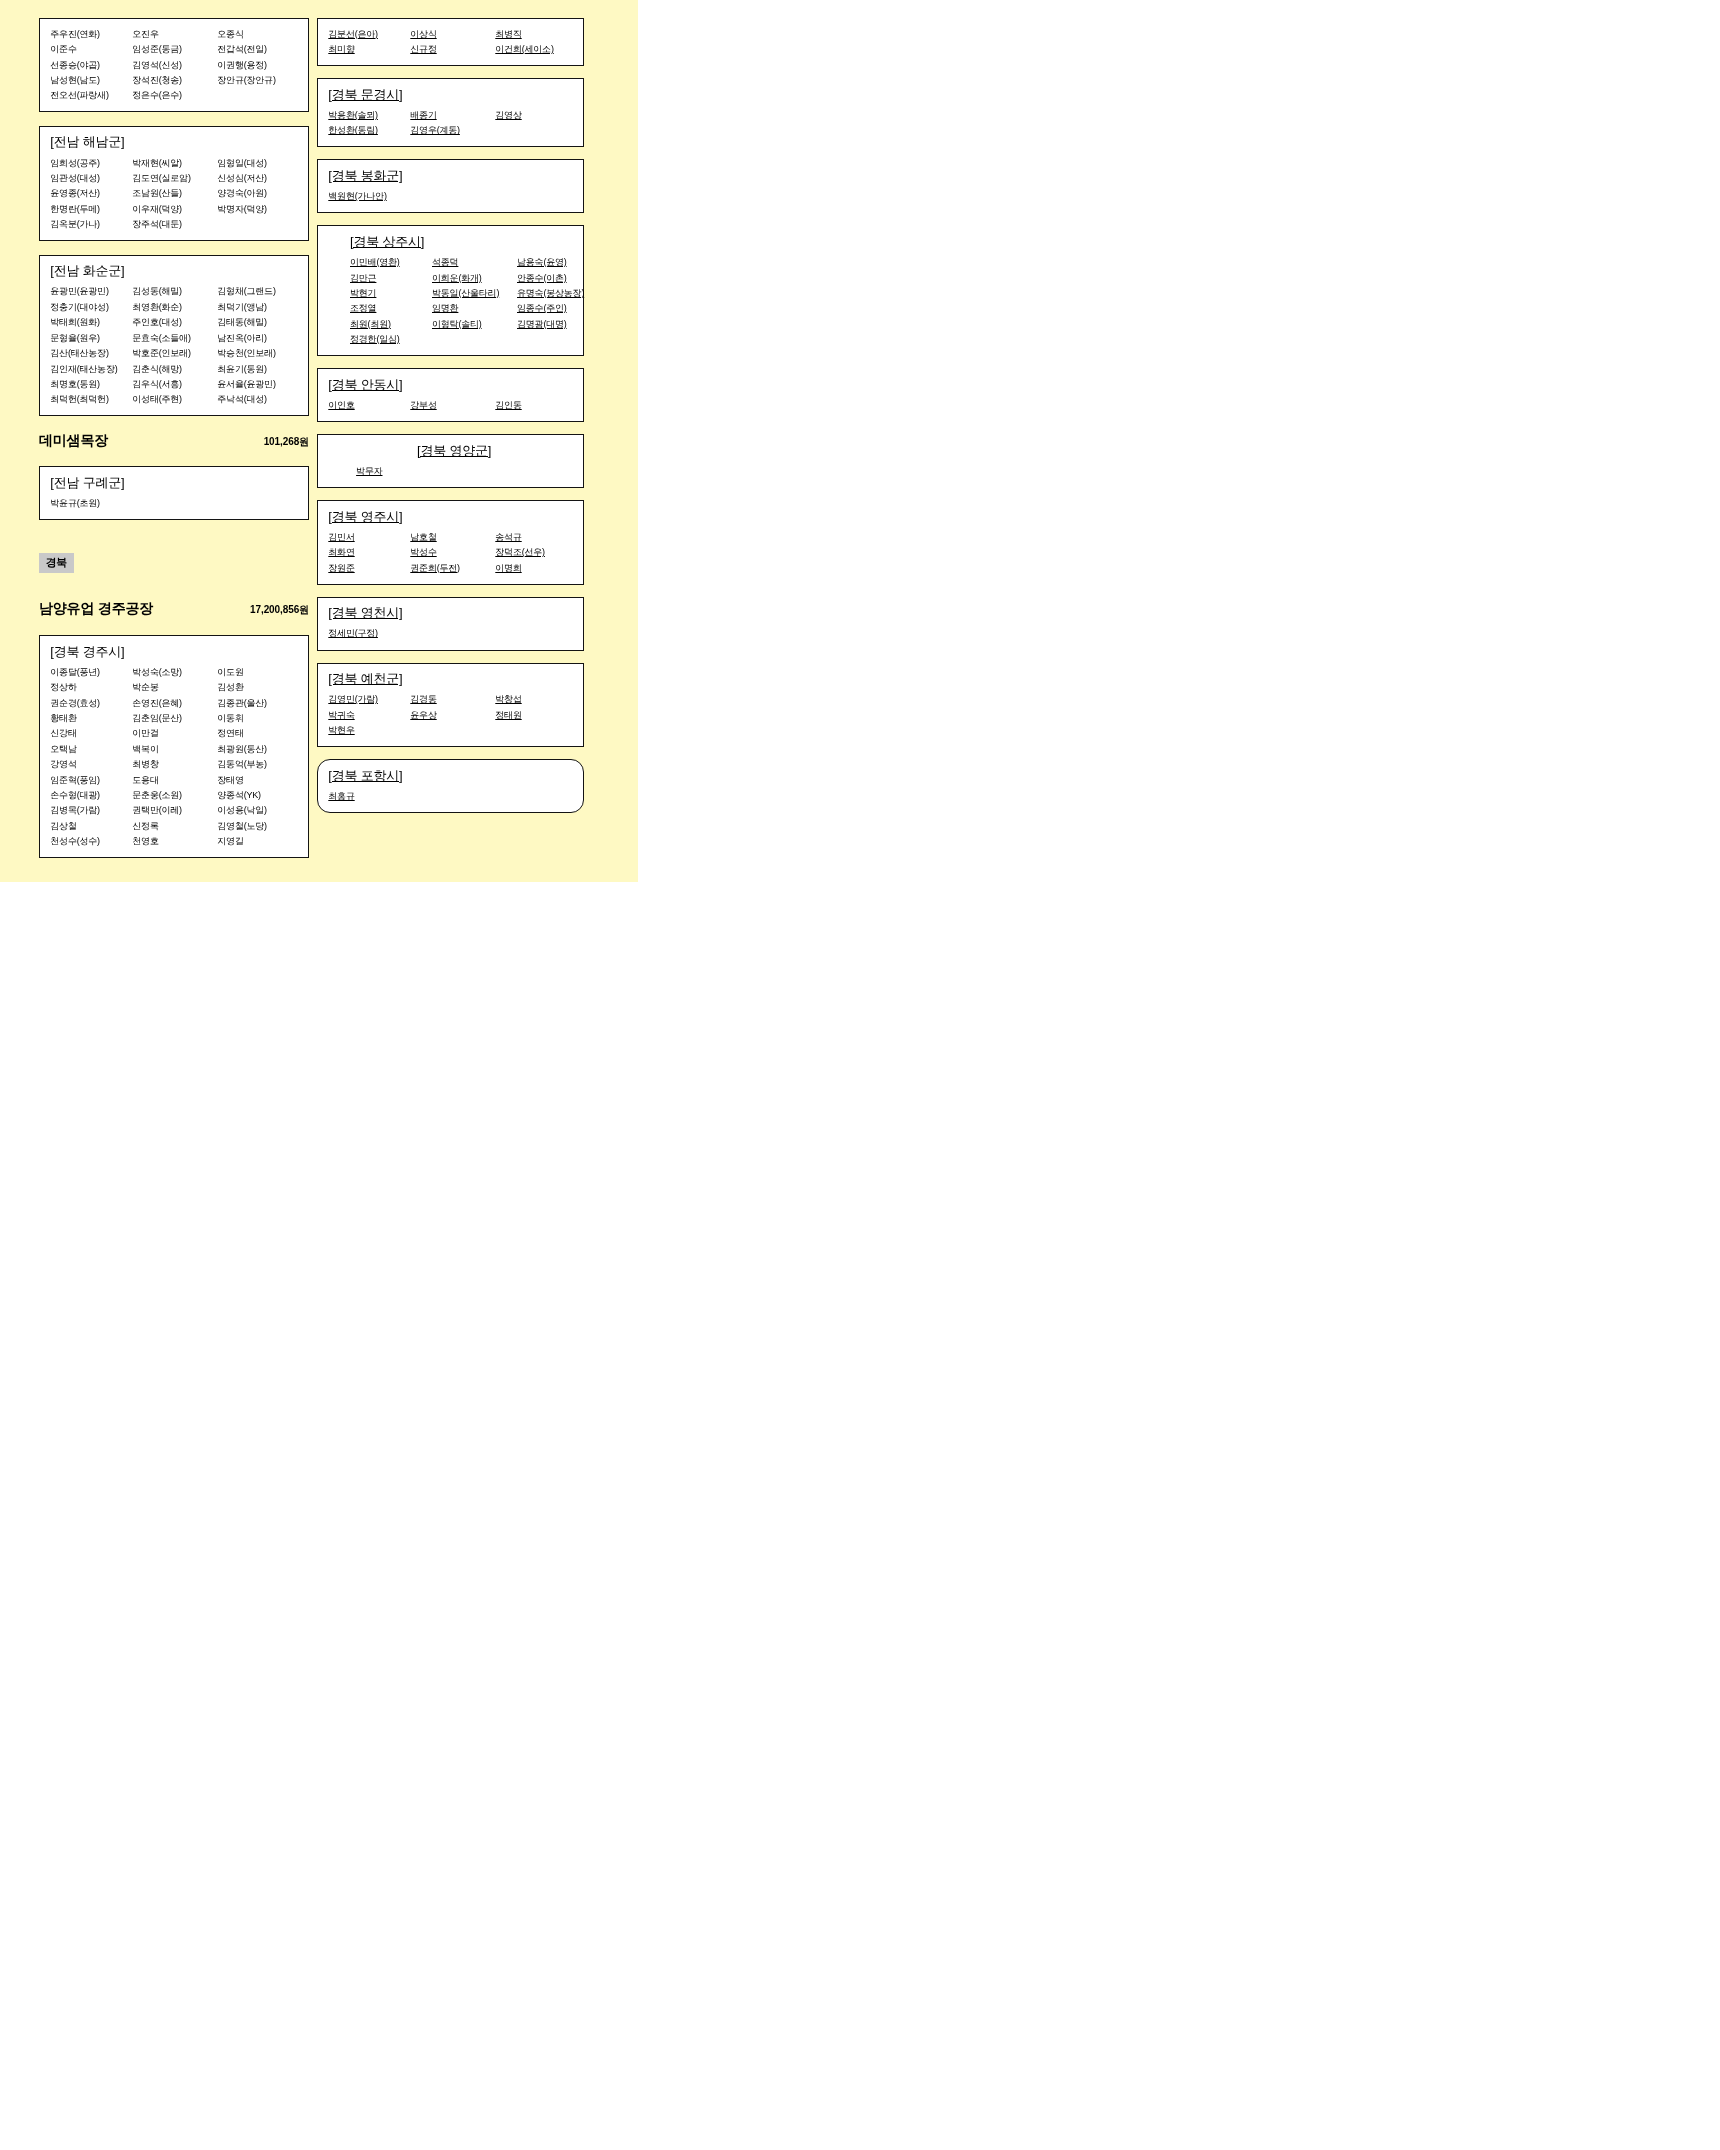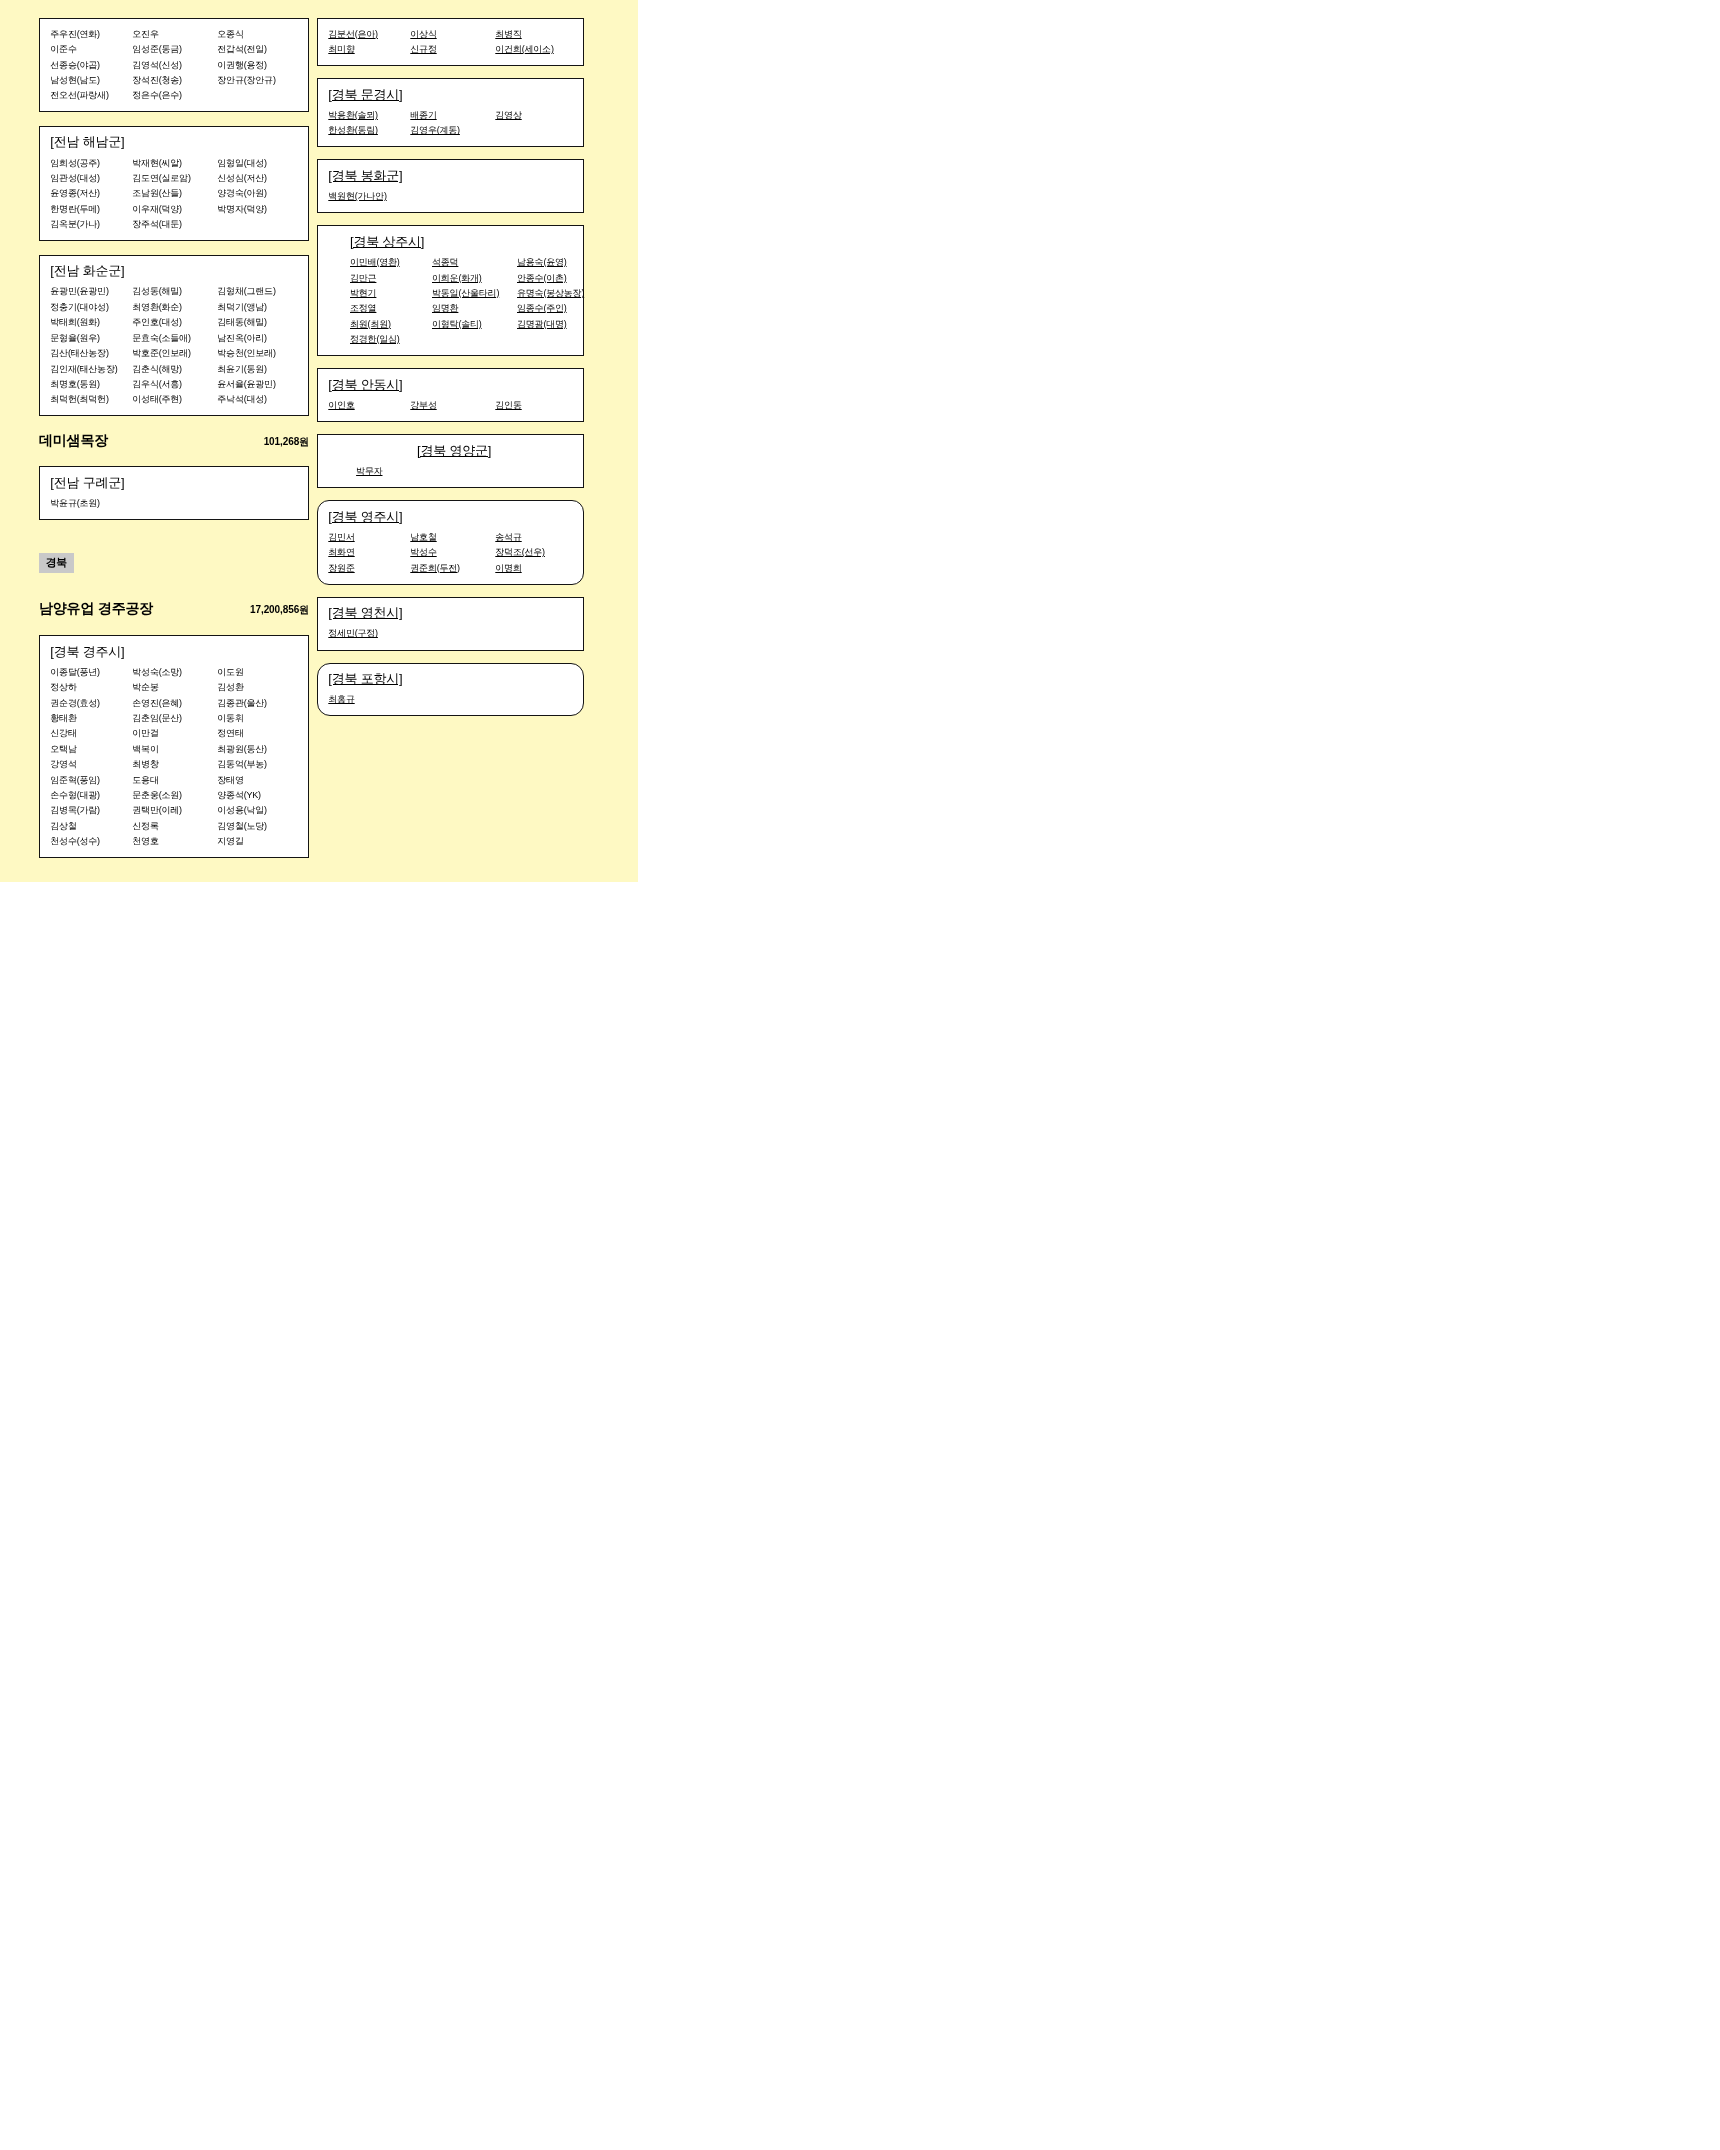--- a/index.html
+++ b/index.html
@@ -228,40 +228,52 @@
           <div class="donor-name">강부성</div>
           <div class="donor-name">김인동</div>
         </div>
       </div>
       <div class="donor-box" style="border-color: rgb(20, 20, 20); text-align: center;">
         <div class="box-header">[경북 영양군]</div>
         <div class="names-grid">
           <div class="donor-name">박무자</div>
         </div>
       </div>
-      <div class="donor-box" style="border-color: rgb(20, 20, 20); border-radius: 12px;">
+      <div class="donor-box" style="border-color: rgb(20, 20, 20);">
         <div class="box-header">[경북 영주시]</div>
         <div class="names-grid">
           <div class="donor-name">김민서</div>
           <div class="donor-name">남호철</div>
           <div class="donor-name">송석규</div>
           <div class="donor-name">최화연</div>
           <div class="donor-name">박성수</div>
           <div class="donor-name">장덕조(선우)</div>
           <div class="donor-name">장원준</div>
           <div class="donor-name">권준희(두전)</div>
           <div class="donor-name">이명희</div>
         </div>
       </div>
       <div class="donor-box" style="border-color: rgb(20, 20, 20);">
         <div class="box-header">[경북 영천시]</div>
         <div class="names-grid">
           <div class="donor-name">정세민(구정)</div>
         </div>
       </div>
+      <div class="donor-box" style="border-color: rgb(20, 20, 20);">
+        <div class="box-header">[경북 예천군]</div>
+        <div class="names-grid">
+          <div class="donor-name">김영민(가람)</div>
+          <div class="donor-name">김경동</div>
+          <div class="donor-name">박창섭</div>
+          <div class="donor-name">박귀숙</div>
+          <div class="donor-name">윤우상</div>
+          <div class="donor-name">정태원</div>
+          <div class="donor-name">박현우</div>
+        </div>
+      </div>
       <div class="donor-box" style="border-color: rgb(20, 20, 20); border-radius: 13px;">
         <div class="box-header">[경북 포항시]</div>
         <div class="names-grid">
           <div class="donor-name">최홍규</div>
         </div>
       </div>
     </div>
 </div>
 
 

